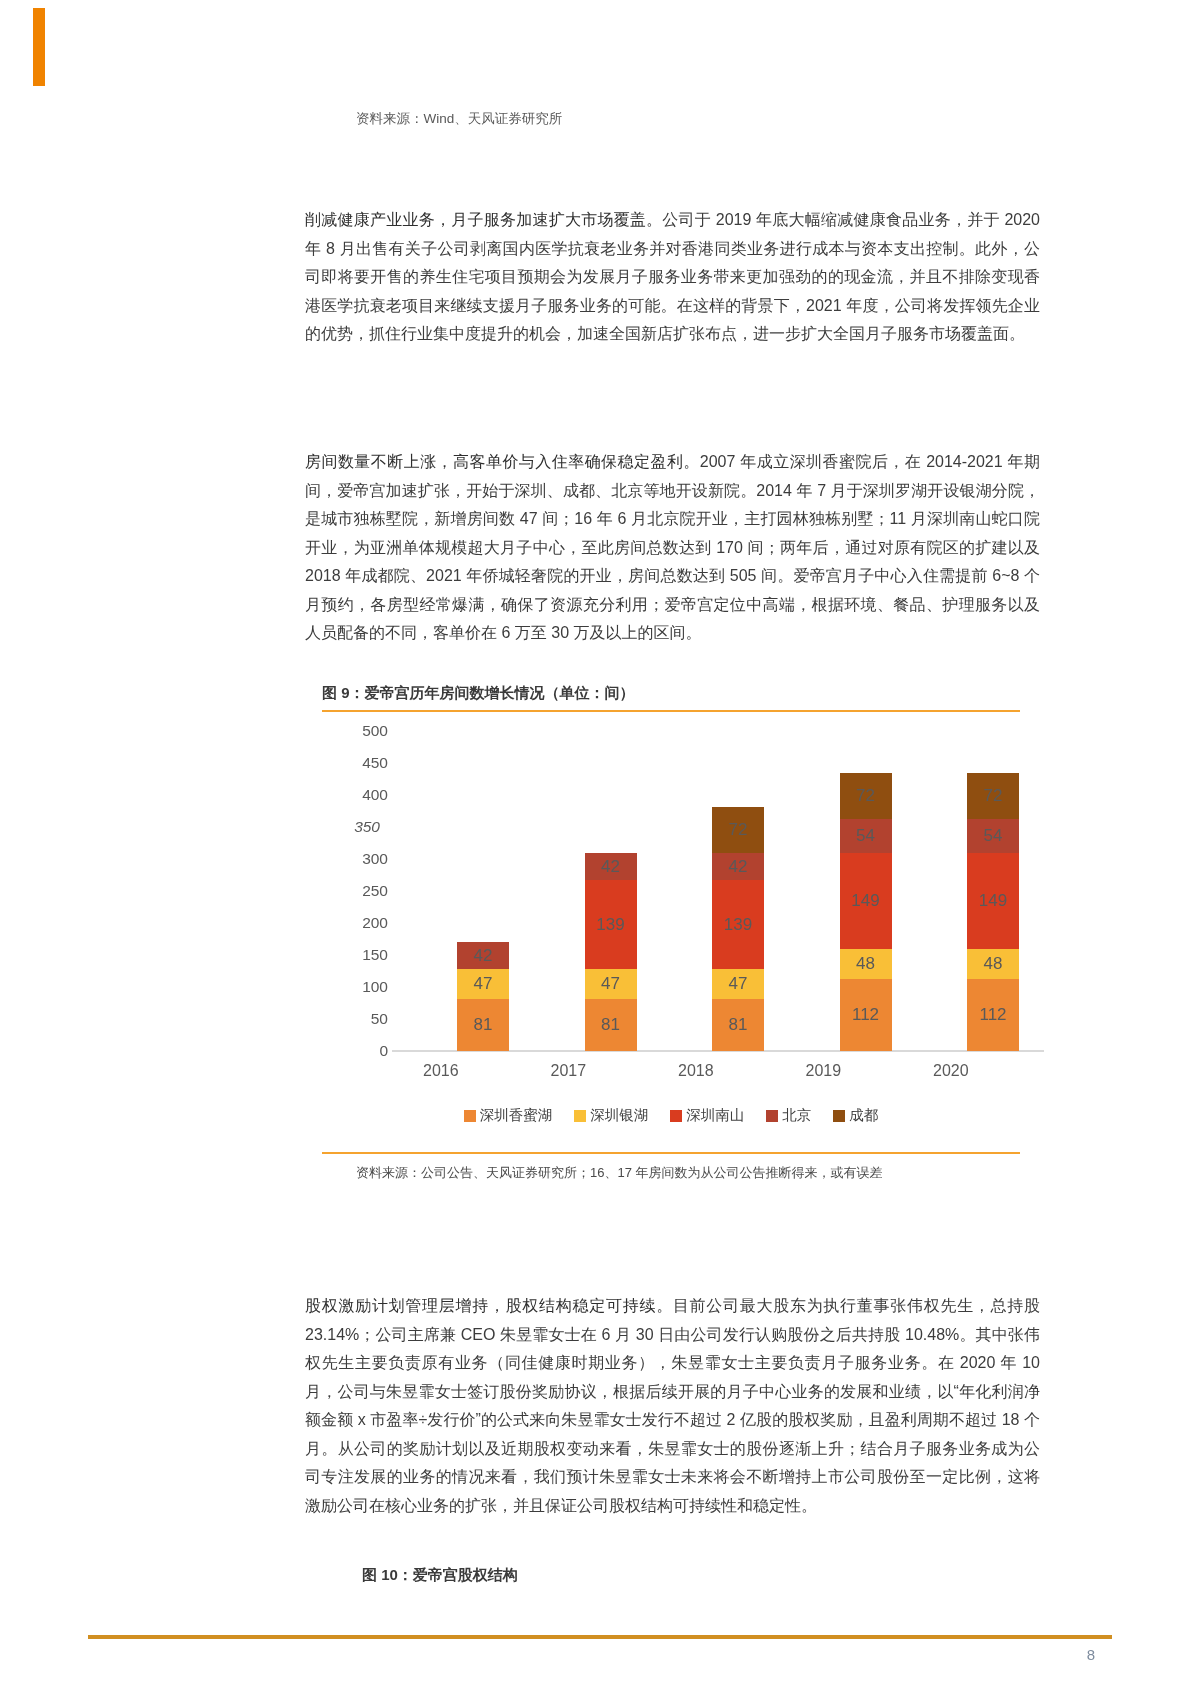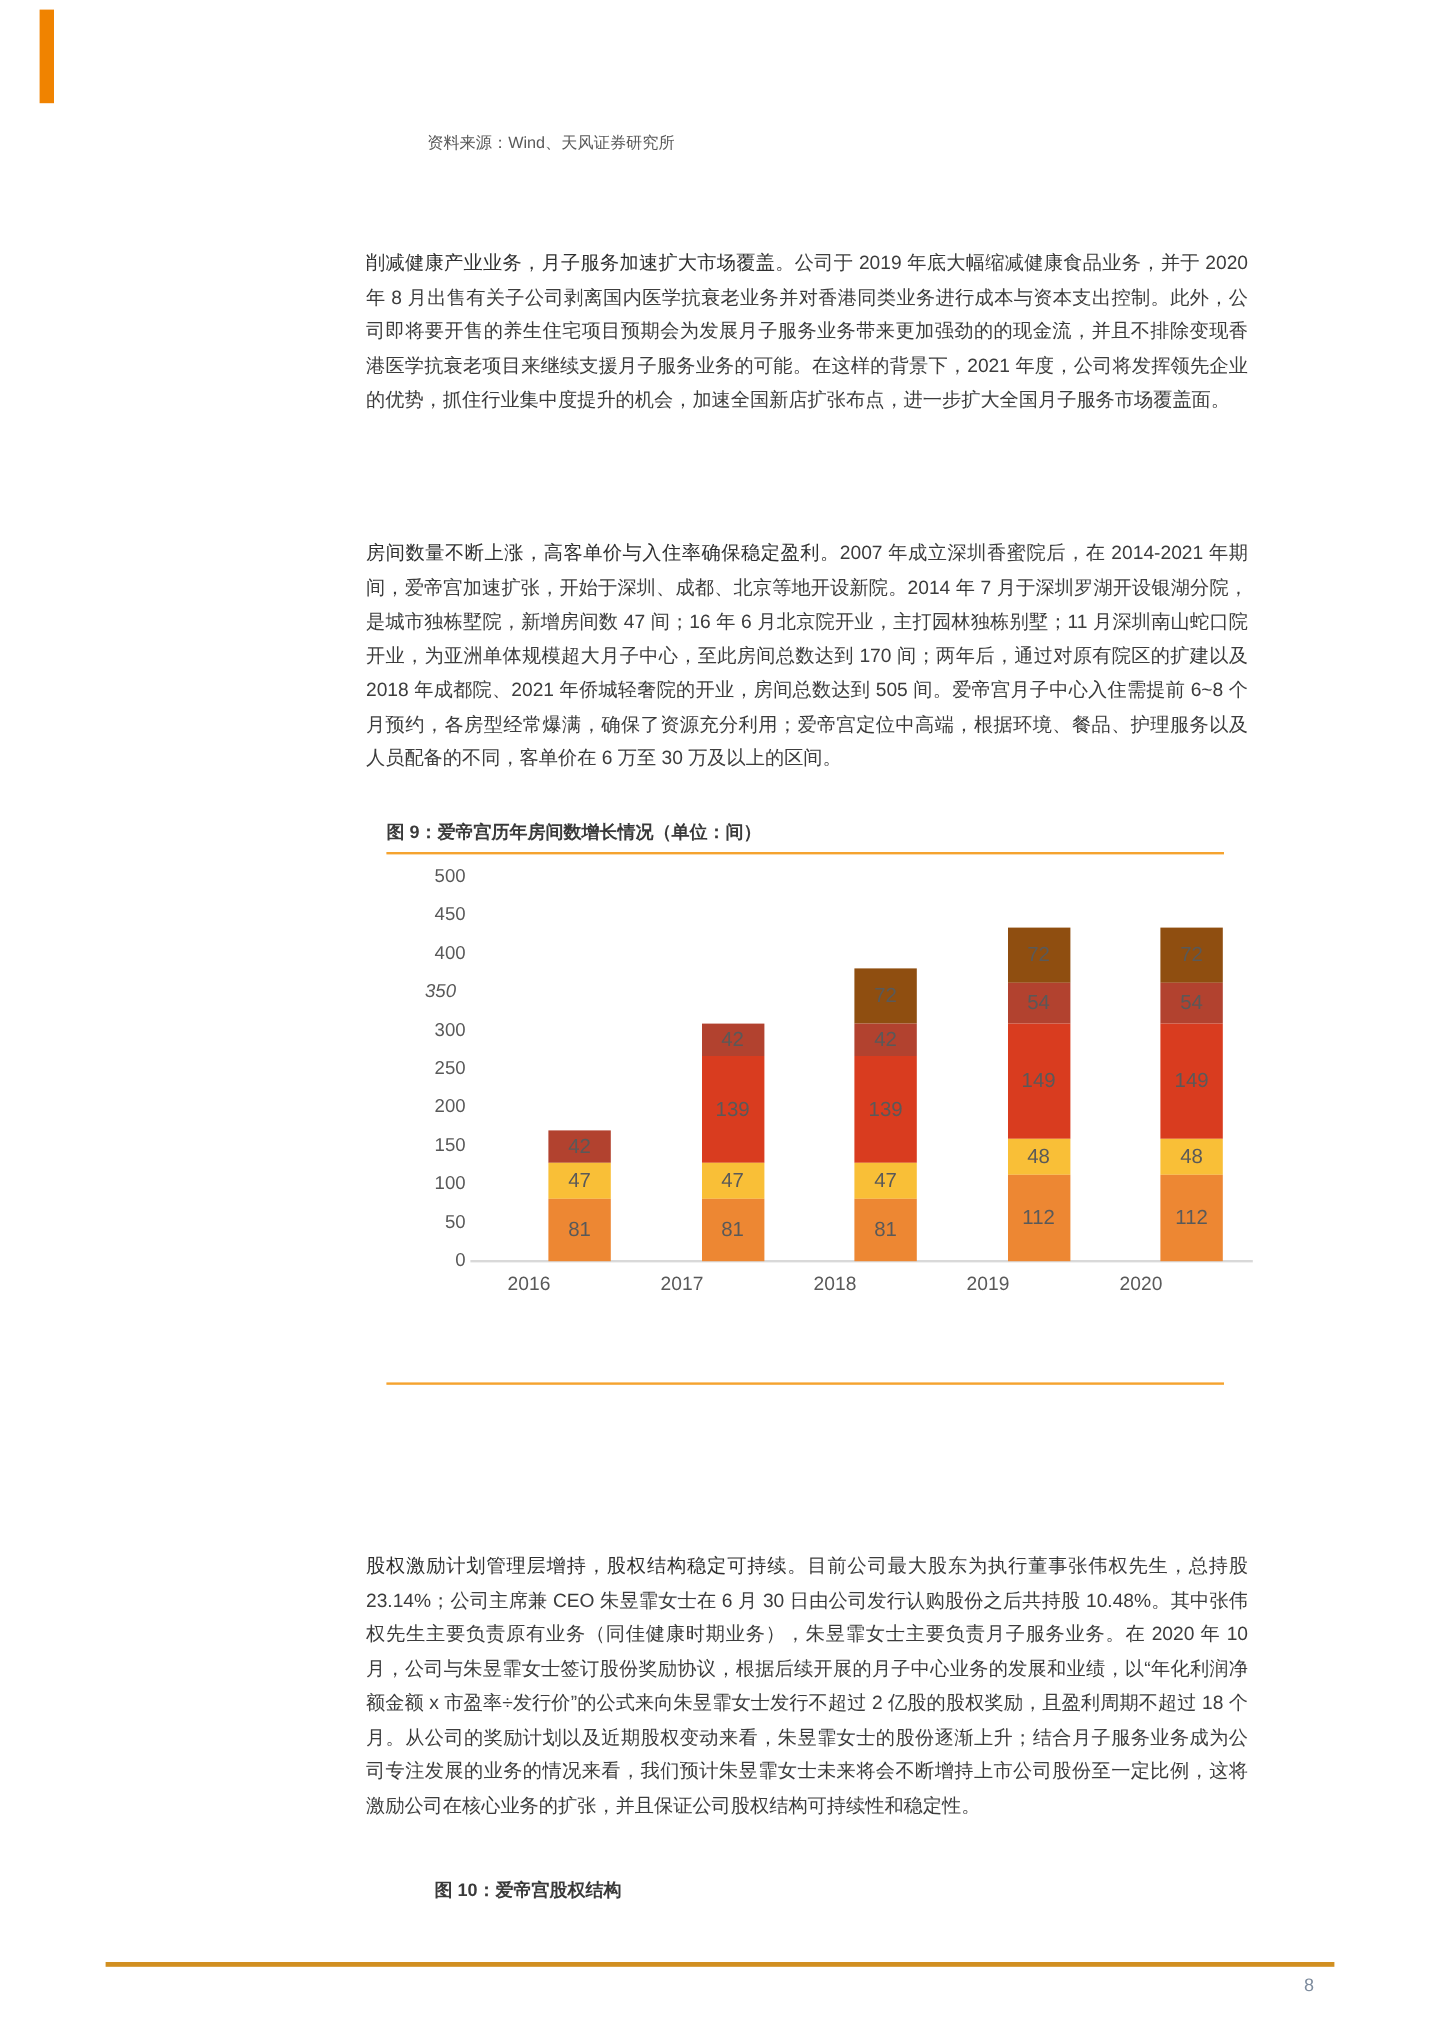--- a/index.html
+++ b/index.html
@@ -106,22 +106,45 @@
         <div class="seg" style="height: 46.08px; background: rgb(143, 78, 16);">72</div>
       </div>
     </div>
   <div id="xlabels">
       <div class="abs xlabel" style="left: 423px;">2016</div>
       <div class="abs xlabel" style="left: 550.5px;">2017</div>
       <div class="abs xlabel" style="left: 678px;">2018</div>
       <div class="abs xlabel" style="left: 805.5px;">2019</div>
       <div class="abs xlabel" style="left: 933px;">2020</div>
     </div>
+  <div class="abs legend" id="legend">
+      <span class="legend-item">
+        <span class="swatch" style="background: rgb(237, 135, 51);"></span>
+        <span>深圳香蜜湖</span>
+      </span>
+      <span class="legend-item">
+        <span class="swatch" style="background: rgb(249, 191, 55);"></span>
+        <span>深圳银湖</span>
+      </span>
+      <span class="legend-item">
+        <span class="swatch" style="background: rgb(217, 60, 31);"></span>
+        <span>深圳南山</span>
+      </span>
+      <span class="legend-item">
+        <span class="swatch" style="background: rgb(178, 66, 47);"></span>
+        <span>北京</span>
+      </span>
+      <span class="legend-item">
+        <span class="swatch" style="background: rgb(143, 78, 16);"></span>
+        <span>成都</span>
+      </span>
+    </div>
 
   <div class="abs rule-thin rule9-bottom"></div>
+  <div class="abs fig-source">资料来源：公司公告、天风证券研究所；16、17 年房间数为从公司公告推断得来，或有误差</div>
 
 
   <p class="abs para p3">
     <span class="lead">股权激励计划管理层增持，股权结构稳定可持续。</span><span>目前公司最大股东为执行董事张伟权先生，总持股 23.14%；公司主席兼 CEO 朱昱霏女士在 6 月 30 日由公司发行认购股份之后共持股 10.48%。其中张伟权先生主要负责原有业务（同佳健康时期业务），朱昱霏女士主要负责月子服务业务。在 2020 年 10 月，公司与朱昱霏女士签订股份奖励协议，根据后续开展的月子中心业务的发展和业绩，以“年化利润净额金额 x 市盈率÷发行价”的公式来向朱昱霏女士发行不超过 2 亿股的股权奖励，且盈利周期不超过 18 个月。从公司的奖励计划以及近期股权变动来看，朱昱霏女士的股份逐渐上升；结合月子服务业务成为公司专注发展的业务的情况来看，我们预计朱昱霏女士未来将会不断增持上市公司股份至一定比例，这将激励公司在核心业务的扩张，并且保证公司股权结构可持续性和稳定性。</span>
   </p>
 
   <div class="abs fig-caption cap10">图 10：爱帝宫股权结构</div>
 
   <div class="abs footer-rule"></div>
   <div class="abs page-num">8</div>

